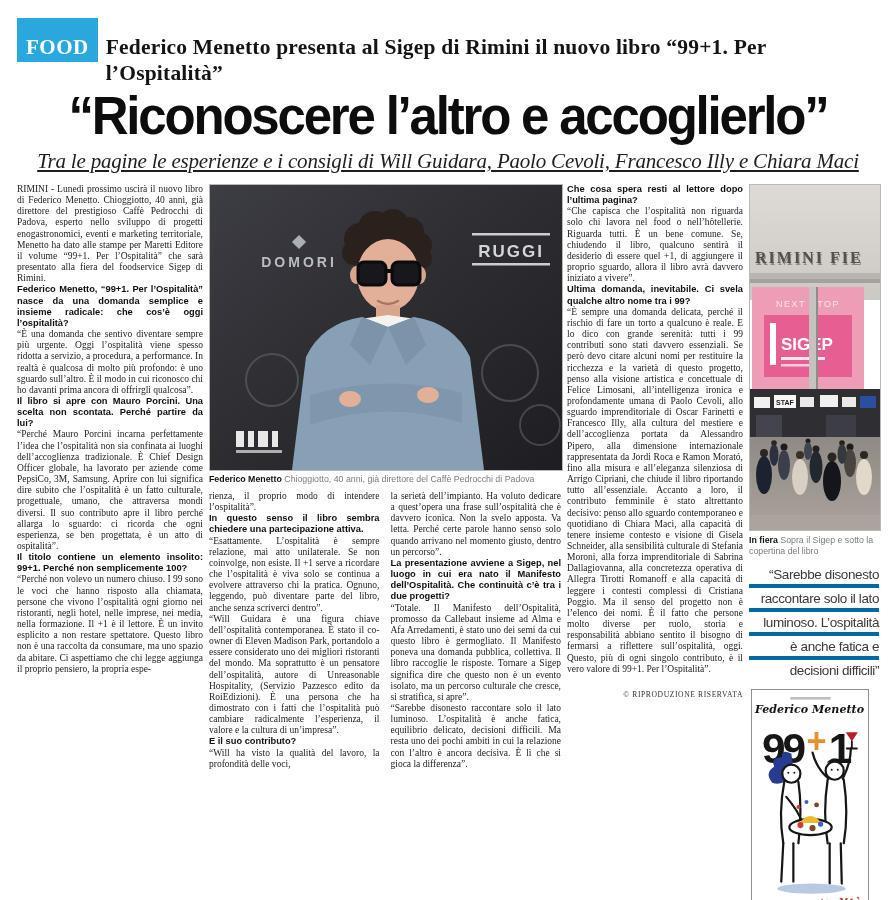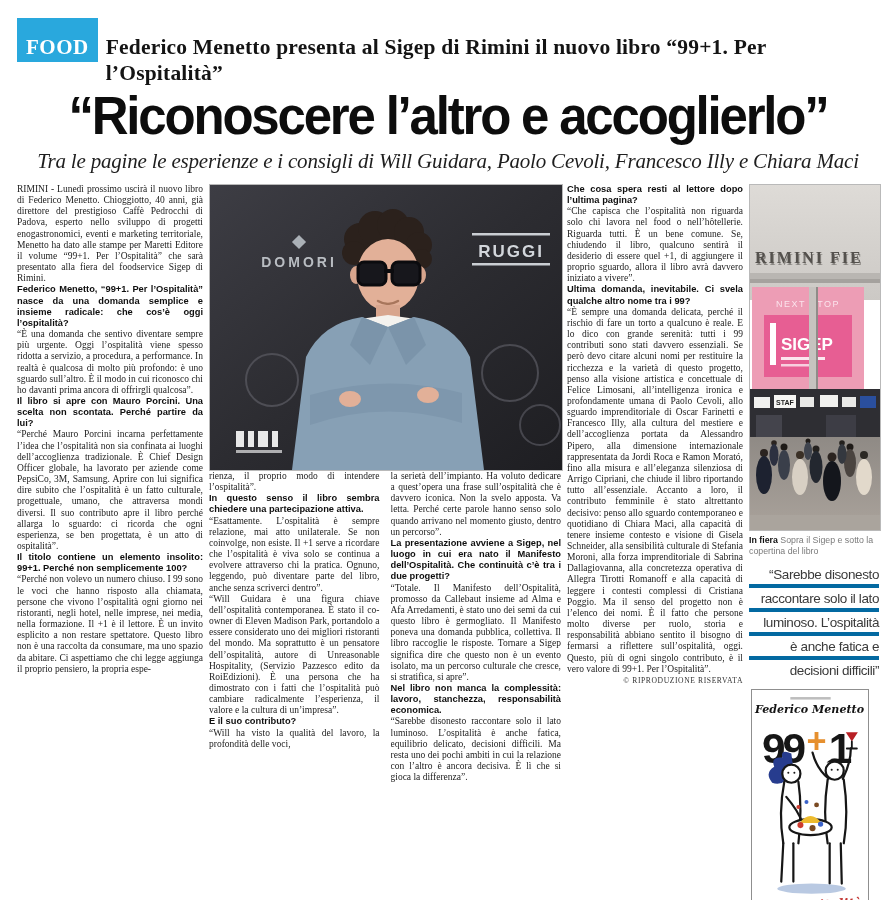--- a/index.html
+++ b/index.html
@@ -9,38 +9,38 @@
 
   
   .kicker-row{display:flex;align-items:baseline;gap:8px;margin:6px 0 2px;}
   .kicker-badge{background:#29a8dd;color:#fff;font:700 21px/26px "Liberation Serif",serif;
                 padding:16px 9px 2px;letter-spacing:.5px;}
   .kicker-text{font:600 21.5px/26px "Liberation Serif",serif;color:#141414;letter-spacing:.2px;}
   .headline{font-family:"Liberation Sans",sans-serif;font-weight:800;font-size:51px;
             line-height:56px;letter-spacing:-2.2px;color:#0d0d0d;text-align:center;margin:1px 0 4px;
             transform:scaleY(1.04);}
   .deck{font:italic 500 21px/26px "Liberation Serif",serif;color:#1e1e1e;text-align:center;
-        margin:2px 0 10px;letter-spacing:-.2px;}
+        margin:2px 0 10px;letter-spacing:-.2px;text-decoration:underline;}
 
   
   .body-grid{display:grid;grid-template-columns:186px 352px 176px 130px;column-gap:6px;}
   .txtcol{height:740px;overflow:hidden;}
   .txtcol p, .sub-col p{margin:0;text-align:justify;}
   p.a{font:9.5px/11.15px "Liberation Serif",serif;color:#1b1b1b;}
   p.q{font:700 9.3px/11.15px "Liberation Sans",sans-serif;color:#0f0f0f;}
 
   .photo-group{display:flex;flex-direction:column;}
   .photo-frame{border:1px solid #b9b9b9;}
   .caption{font:8.8px/11px "Liberation Sans",sans-serif;color:#7a7a7a;margin:3px 0 6px;}
   .caption b{color:#111;}
   .sub-cols{display:flex;gap:11px;height:424px;overflow:hidden;}
   .sub-col{flex:1;min-width:0;overflow:hidden;}
 
   .copyright{font:7.6px/12px "Liberation Serif",serif;color:#333;text-align:right;
-             letter-spacing:.6px;margin-top:0;}
+             letter-spacing:.6px;margin-top:14px;}
 
   
   .rail{display:flex;flex-direction:column;}
   .rail .caption{margin:4px 0 2px;}
   .pull-quote{margin-top:5px;}
   .pq-line{font:13.5px/19px "Liberation Sans",sans-serif;color:#3a3a3a;text-align:right;
            letter-spacing:-.4px;padding:1px 0 0;}
   .pq-line.ruled{border-top:4px solid #0369a1;}
   .book{margin-top:9px;border:1px solid #8f8f8f;background:#fff;width:116px;align-self:flex-start;
         margin-left:2px;}
@@ -124,34 +124,36 @@
           <rect x="166" y="120" width="24" height="16" fill="#d8a58d"></rect>
           <path d="M150,134 L178,130 L206,134 L200,166 L156,166 Z" fill="#f4f2ee"></path>
           <path d="M82,285 L96,172 Q112,138 152,132 L178,142 L204,132 Q244,138 260,172 L274,285 Z" fill="#87a0b5"></path>
           <path d="M152,132 L178,142 L160,180 L140,160 Z" fill="#7b94aa"></path>
           <path d="M204,132 L178,142 L196,180 L216,160 Z" fill="#7b94aa"></path>
           <path d="M100,210 Q176,188 252,208 L252,238 Q176,214 100,240 Z" fill="#7e97ad"></path>
           <ellipse cx="140" cy="214" rx="11" ry="8" fill="#e2b098"></ellipse>
           <ellipse cx="218" cy="210" rx="11" ry="8" fill="#e2b098"></ellipse>
         </g>
       </svg>
+      <div class="caption">
+        <b>Federico Menetto</b><span> Chioggiotto, 40 anni, già direttore del Caffè Pedrocchi di Padova</span>
+      </div>
       <div class="sub-cols">
         <div class="sub-col">
             <p class="a">rienza, il proprio modo di intendere l’ospitalità”.</p>
             <p class="q">In questo senso il libro sembra chiedere una partecipazione attiva.</p>
             <p class="a">“Esattamente. L’ospitalità è sempre relazione, mai atto unilaterale. Se non coinvolge, non esiste. Il +1 serve a ricordare che l’ospitalità è viva solo se continua a evolvere attraverso chi la pratica. Ognuno, leggendo, può diventare parte del libro, anche senza scriverci dentro”.</p>
             <p class="a">“Will Guidara è una figura chiave dell’ospitalità contemporanea. È stato il co-owner di Eleven Madison Park, portandolo a essere considerato uno dei migliori ristoranti del mondo. Ma soprattutto è un pensatore dell’ospitalità, autore di Unreasonable Hospitality, (Servizio Pazzesco edito da RoiEdizioni). È una persona che ha dimostrato con i fatti che l’ospitalità può cambiare radicalmente l’esperienza, il valore e la cultura di un’impresa”.</p>
             <p class="q">E il suo contributo?</p>
             <p class="a">“Will ha visto la qualità del lavoro, la profondità delle voci,</p>
           </div>
         <div class="sub-col">
             <p class="a">la serietà dell’impianto. Ha voluto dedicare a quest’opera una frase sull’ospitalità che è davvero iconica. Non la svelo apposta. Va letta. Perché certe parole hanno senso solo quando arrivano nel momento giusto, dentro un percorso”.</p>
             <p class="q">La presentazione avviene a Sigep, nel luogo in cui era nato il Manifesto dell’Ospitalità. Che continuità c’è tra i due progetti?</p>
             <p class="a">“Totale. Il Manifesto dell’Ospitalità, promosso da Callebaut insieme ad Alma e Afa Arredamenti, è stato uno dei semi da cui questo libro è germogliato. Il Manifesto poneva una domanda pubblica, collettiva. Il libro raccoglie le risposte. Tornare a Sigep significa dire che questo non è un evento isolato, ma un percorso culturale che cresce, si stratifica, si apre”.</p>
-            <p class="q">Nel libro non manca la complessità: lavoro, stanchezza, responsabilità economica.</p>
             <p class="a">“Sarebbe disonesto raccontare solo il lato luminoso. L’ospitalità è anche fatica, equilibrio delicato, decisioni difficili. Ma resta uno dei pochi ambiti in cui la relazione con l’altro è ancora decisiva. È lì che si gioca la differenza”.</p>
           </div>
       </div>
     </div>
 
     <div class="txtcol">
       <div>
           <p class="q">Che cosa spera resti al lettore dopo l’ultima pagina?</p>
           <p class="a">“Che capisca che l’ospitalità non riguarda solo chi lavora nel food o nell’hôtellerie. Riguarda tutti. È un bene comune. Se, chiudendo il libro, qualcuno sentirà il desiderio di essere quel +1, di aggiungere il proprio sguardo, allora il libro avrà davvero iniziato a vivere”.</p>
           <p class="q">Ultima domanda, inevitabile. Ci svela qualche altro nome tra i 99?</p>

